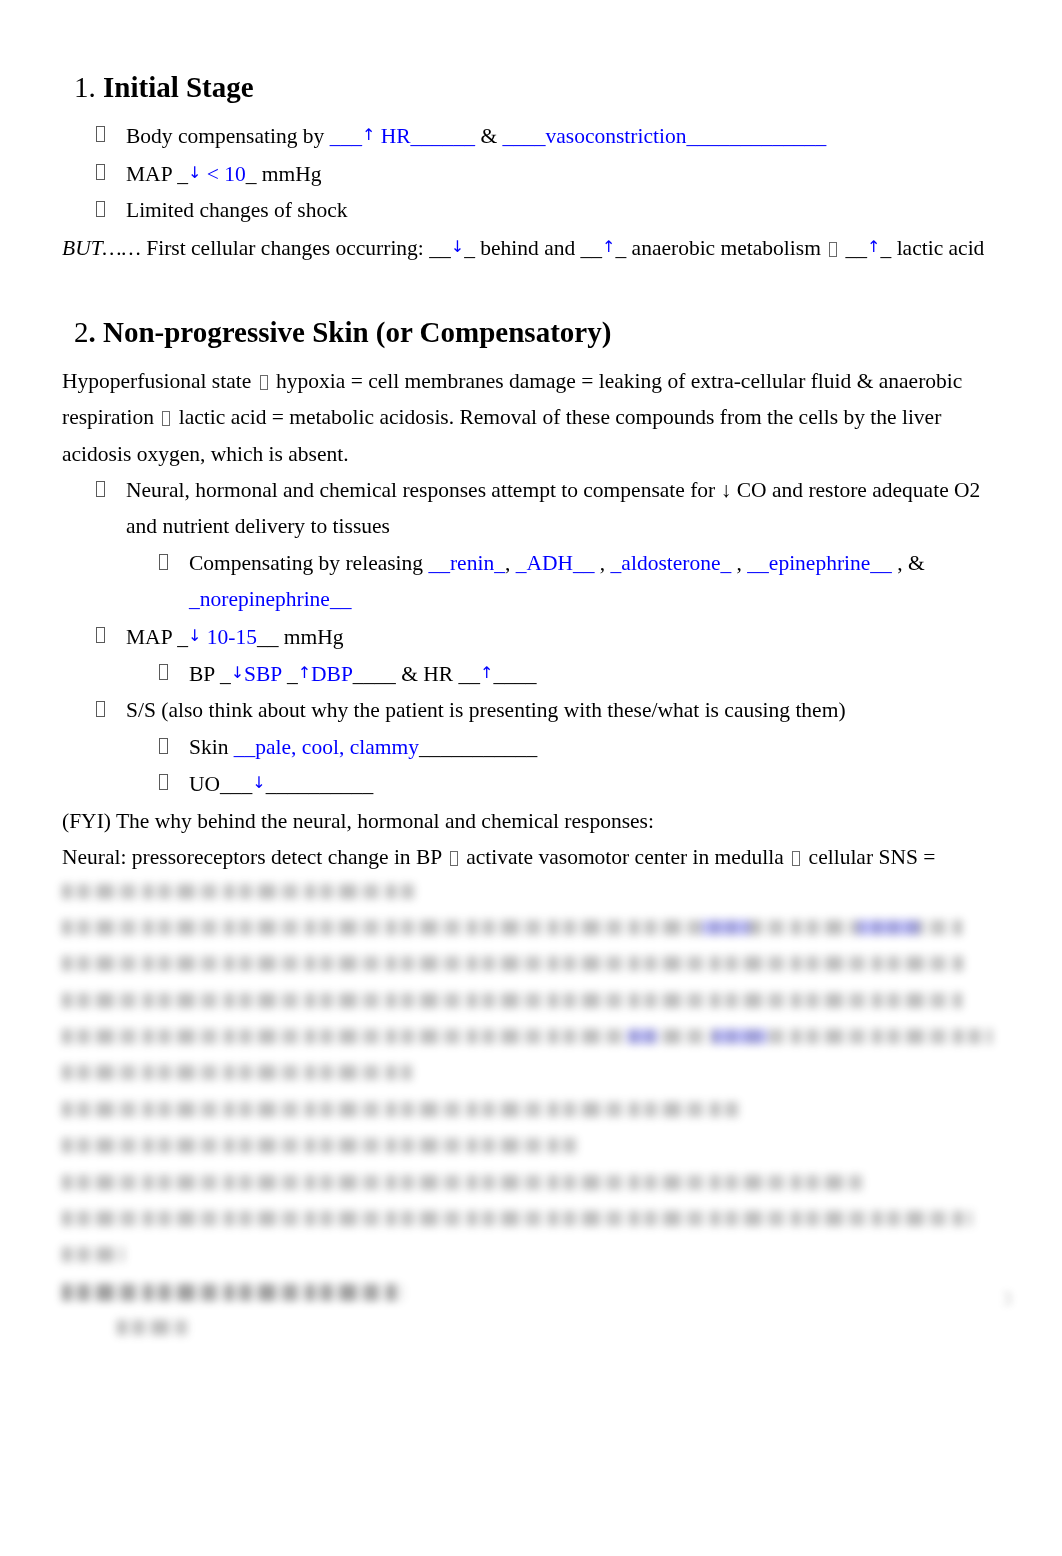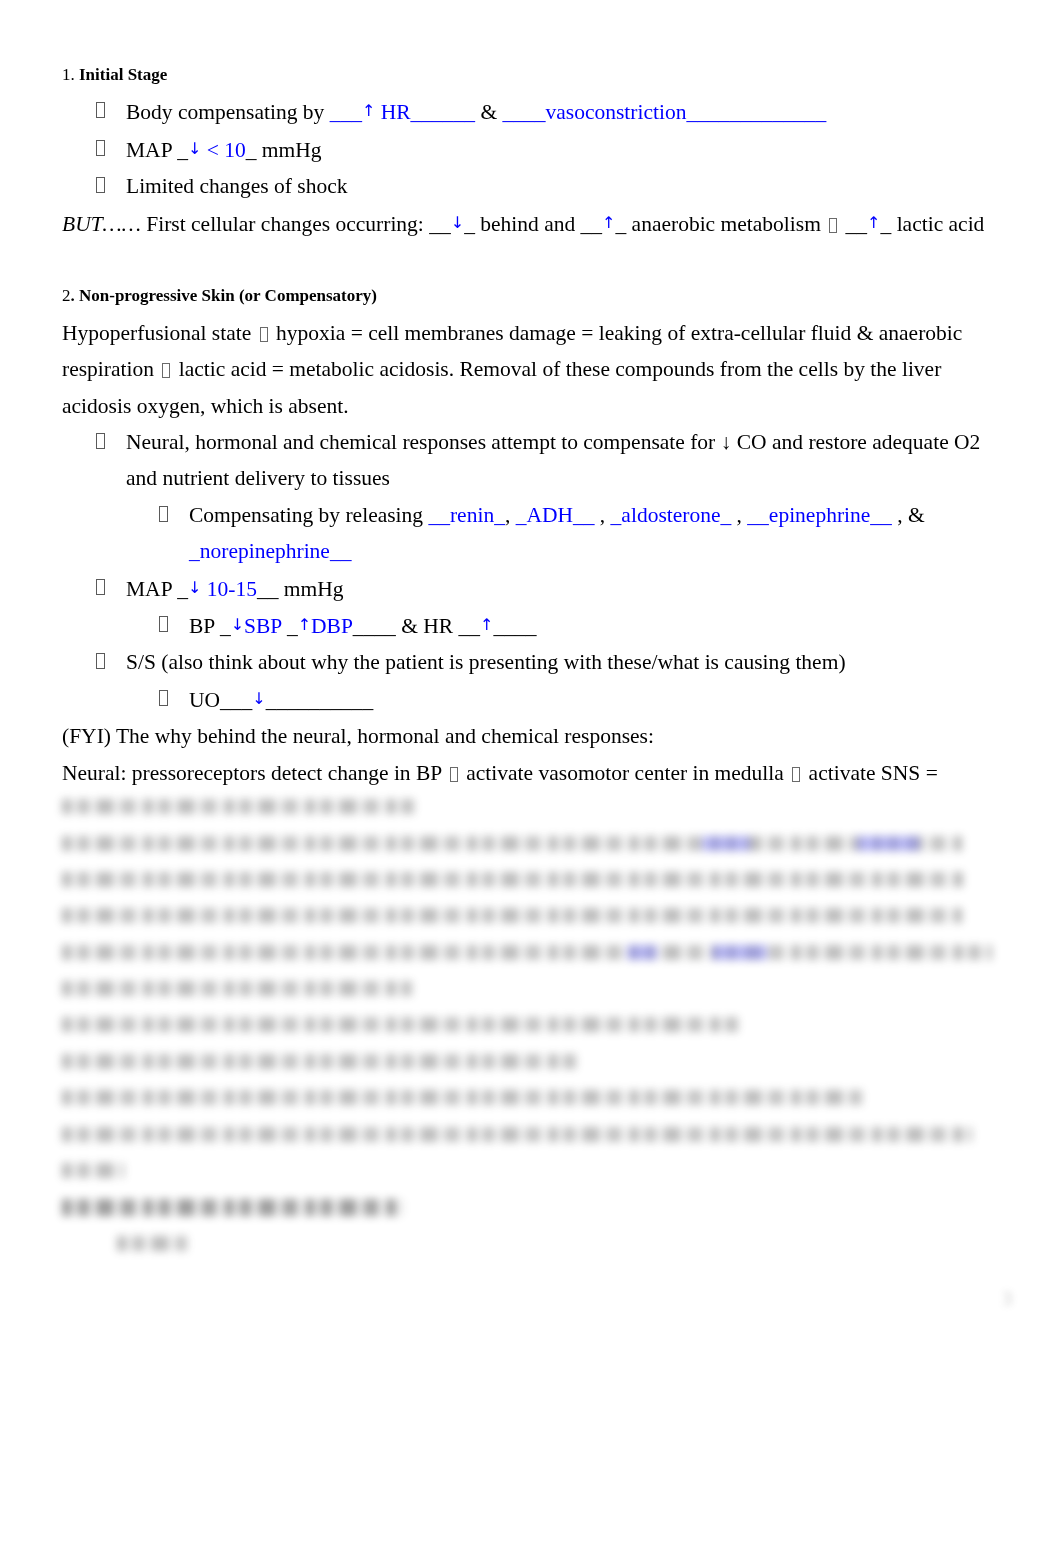--- a/index.html
+++ b/index.html
@@ -33,23 +33,23 @@
 
   
   .para {
     font-size: 21.5px;
     line-height: 36.4px;
     margin: 0;
     color: #000000;
   }
 
   .heading {
-    font-size: 17px;
+    font-size: 29px;
     line-height: 36.4px;
-    margin: 0;
+    margin: 12px;
   }
   .heading .num { font-weight: normal; }
   .heading .ttl { font-weight: bold; }
 
   .spacer { height: 36.4px; }
 
   
   .li {
     position: relative;
     font-size: 21.5px;
@@ -172,30 +172,34 @@
     <div class="li lvl2">
       <span class="bullet"><span class="tofu"></span></span>
       <span><span>BP </span><span class="us">_</span><span class="arrow">↓</span><span class="blue">SBP</span><span class="us"> _</span><span class="arrow">↑</span><span class="blue">DBP</span><span class="us">____</span><span> &amp; HR __</span><span class="arrow">↑</span><span class="us">____</span></span>
     </div>
 
     <div class="li lvl1">
       <span class="bullet"><span class="tofu"></span></span>
       <span>S/S (also think about why the patient is presenting with these/what is causing them)</span>
     </div>
 
+    <div class="li lvl2">
+      <span class="bullet"><span class="tofu"></span></span>
+      <span><span>Skin </span><span class="blue us">__</span><span class="blue">pale, cool, clammy</span><span class="us">___________</span></span>
+    </div>
 
     <div class="li lvl2">
       <span class="bullet"><span class="tofu"></span></span>
       <span><span>UO</span><span class="us">___</span><span class="arrow">↓</span><span class="us">__________</span></span>
     </div>
 
 
     <div class="para">(FYI) The why behind the neural, hormonal and chemical responses:</div>
 
-    <div class="para"><span>Neural: pressoreceptors detect change in BP </span><span class="tofu-inline"></span><span> activate vasomotor center in medulla </span><span class="tofu-inline"></span><span> activate SNS =</span></div>
+    <div class="para"><span>Neural: pressoreceptors detect change in BP </span><span class="tofu-inline"></span><span> activate vasomotor center in medulla </span><span class="tofu-inline"></span><span> cellular SNS =</span></div>
 
     <div class="blurred" id="obscured-region">
         <div style="position: relative; height: 36.4px; margin-left: 0px;">
           <div style="position: absolute; left: 0px; top: 8px; width: 355px; height: 15px; background: repeating-linear-gradient(90deg, rgba(55, 55, 55, 0.62) 0px, rgba(55, 55, 55, 0.62) 10px, rgba(255, 255, 255, 0) 10px, rgba(255, 255, 255, 0) 15px, rgba(55, 55, 55, 0.55) 15px, rgba(55, 55, 55, 0.55) 28px, rgba(255, 255, 255, 0) 28px, rgba(255, 255, 255, 0) 34px, rgba(55, 55, 55, 0.6) 34px, rgba(55, 55, 55, 0.6) 52px, rgba(255, 255, 255, 0) 52px, rgba(255, 255, 255, 0) 58px, rgba(55, 55, 55, 0.52) 58px, rgba(55, 55, 55, 0.52) 74px, rgba(255, 255, 255, 0) 74px, rgba(255, 255, 255, 0) 81px);"></div>
         </div>
         <div style="position: relative; height: 36.4px; margin-left: 0px;">
           <div style="position: absolute; left: 0px; top: 8px; width: 900px; height: 15px; background: repeating-linear-gradient(90deg, rgba(55, 55, 55, 0.62) 0px, rgba(55, 55, 55, 0.62) 10px, rgba(255, 255, 255, 0) 10px, rgba(255, 255, 255, 0) 15px, rgba(55, 55, 55, 0.55) 15px, rgba(55, 55, 55, 0.55) 28px, rgba(255, 255, 255, 0) 28px, rgba(255, 255, 255, 0) 34px, rgba(55, 55, 55, 0.6) 34px, rgba(55, 55, 55, 0.6) 52px, rgba(255, 255, 255, 0) 52px, rgba(255, 255, 255, 0) 58px, rgba(55, 55, 55, 0.52) 58px, rgba(55, 55, 55, 0.52) 74px, rgba(255, 255, 255, 0) 74px, rgba(255, 255, 255, 0) 81px);"></div>
           <div style="position: absolute; left: 640px; top: 8px; width: 48px; height: 15px; background: rgba(0, 0, 255, 0.42);"></div>
           <div style="position: absolute; left: 795px; top: 8px; width: 62px; height: 15px; background: rgba(0, 0, 255, 0.42);"></div>
         </div>

